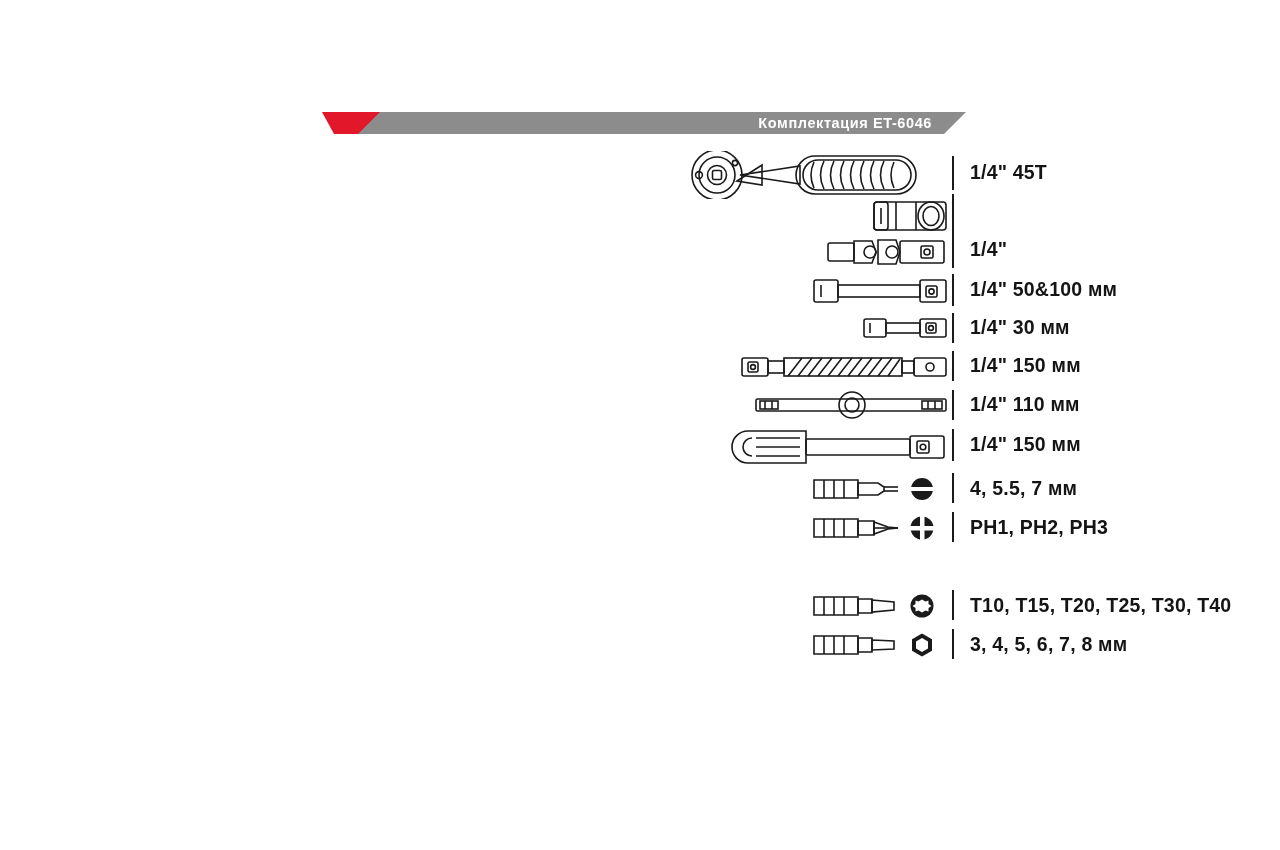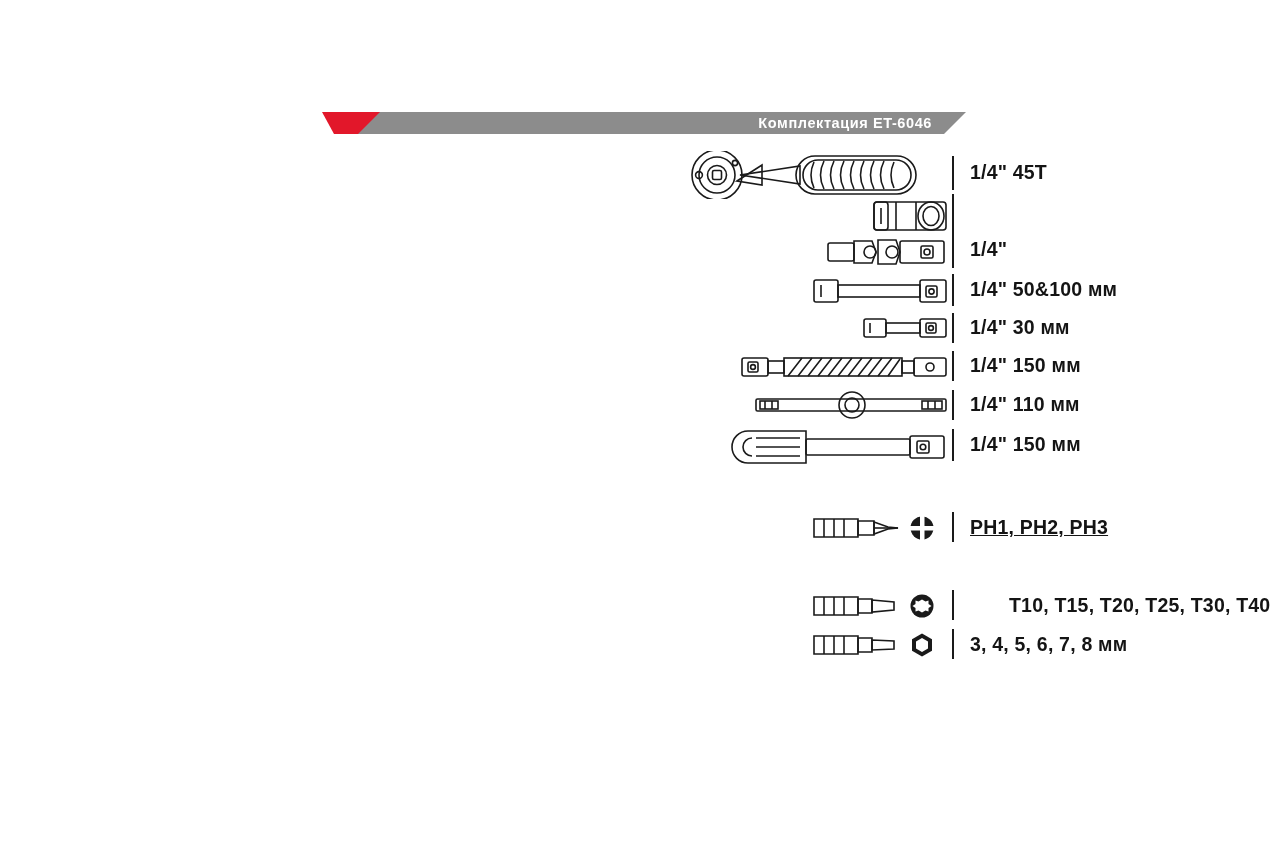--- a/index.html
+++ b/index.html
@@ -251,60 +251,79 @@
           <rect x="184" y="8" width="34" height="22" rx="2"></rect>
           <rect x="191" y="13" width="12" height="12" rx="1.5"></rect>
           <circle cx="197" cy="19" r="2.8"></circle>
         </g>
       </svg>
     </div>
     <div class="divider" style="top:3px; height:32px;"></div>
     <div class="label" style="top:6px;">1/4" 150 мм</div>
   </div>
 
+  <div class="row" style="top:472px; width:644px; height:34px;">
+    <div class="art" style="right:18px; top:2px;">
+      <svg width="136" height="30" viewBox="0 0 136 30">
+        <g fill="none" stroke="#1a1a1a" stroke-width="1.6">
+          <path d="M2 6 L46 6 L46 24 L2 24 Z"></path>
+          <line x1="12" y1="6" x2="12" y2="24"></line>
+          <line x1="22" y1="6" x2="22" y2="24"></line>
+          <line x1="32" y1="6" x2="32" y2="24"></line>
+          <path d="M46 9 L66 9 L72 13 L72 17 L66 21 L46 21 Z"></path>
+          <line x1="72" y1="13" x2="86" y2="13"></line>
+          <line x1="72" y1="17" x2="86" y2="17"></line>
+          <circle cx="110" cy="15" r="11" fill="#1a1a1a" stroke="none"></circle>
+          <rect x="97" y="13" width="26" height="4" fill="#ffffff" stroke="none"></rect>
+        </g>
+      </svg>
+    </div>
+    <div class="divider" style="top:1px; height:30px;"></div>
+    <div class="label" style="top:4px;">4, 5.5, 7 мм</div>
+  </div>
 
   <div class="row" style="top:511px; width:644px; height:34px;">
     <div class="art" style="right:18px; top:2px;">
       <svg width="136" height="30" viewBox="0 0 136 30">
         <g fill="none" stroke="#1a1a1a" stroke-width="1.6">
           <path d="M2 6 L46 6 L46 24 L2 24 Z"></path>
           <line x1="12" y1="6" x2="12" y2="24"></line>
           <line x1="22" y1="6" x2="22" y2="24"></line>
           <line x1="32" y1="6" x2="32" y2="24"></line>
           <path d="M46 8 L62 8 L62 22 L46 22 Z"></path>
           <path d="M62 9 L76 14 L86 15 L76 16 L62 21 Z"></path>
           <line x1="62" y1="15" x2="86" y2="15"></line>
           <circle cx="110" cy="15" r="11.5" fill="#1a1a1a" stroke="none"></circle>
           <rect x="108" y="3" width="4.5" height="24" fill="#ffffff" stroke="none"></rect>
           <rect x="98" y="13" width="24" height="4.5" fill="#ffffff" stroke="none"></rect>
         </g>
       </svg>
     </div>
     <div class="divider" style="top:1px; height:30px;"></div>
-    <div class="label" style="top:4px;text-decoration:underline;">PH1, PH2, PH3</div>
+    <div class="label" style="top:4px;">PH1, PH2, PH3</div>
   </div>
 
 
   <div class="row" style="top:589px; width:644px; height:34px;">
     <div class="art" style="right:18px; top:2px;">
       <svg width="136" height="30" viewBox="0 0 136 30">
         <g fill="none" stroke="#1a1a1a" stroke-width="1.6">
           <path d="M2 6 L46 6 L46 24 L2 24 Z"></path>
           <line x1="12" y1="6" x2="12" y2="24"></line>
           <line x1="22" y1="6" x2="22" y2="24"></line>
           <line x1="32" y1="6" x2="32" y2="24"></line>
           <path d="M46 8 L60 8 L60 22 L46 22 Z"></path>
           <path d="M60 9 L82 11 L82 19 L60 21 Z"></path>
           <circle cx="110" cy="15" r="11.5" fill="#1a1a1a" stroke="none"></circle>
           <path d="M110 8.5 L113.5 10.5 L116.5 9.5 L116.5 13 L119.5 15 L116.5 17 L116.5 20.5 L113.5 19.5 L110 21.5 L106.5 19.5 L103.5 20.5 L103.5 17 L100.5 15 L103.5 13 L103.5 9.5 L106.5 10.5 Z" fill="#ffffff" stroke="none"></path>
         </g>
       </svg>
     </div>
     <div class="divider" style="top:1px; height:30px;"></div>
-    <div class="label" style="top:4px;margin-left:39px;">T10, T15, T20, T25, T30, T40</div>
+    <div class="label" style="top:4px;">T10, T15, T20, T25, T30, T40</div>
   </div>
 
   <div class="row" style="top:628px; width:644px; height:34px;">
     <div class="art" style="right:18px; top:2px;">
       <svg width="136" height="30" viewBox="0 0 136 30">
         <g fill="none" stroke="#1a1a1a" stroke-width="1.6">
           <path d="M2 6 L46 6 L46 24 L2 24 Z"></path>
           <line x1="12" y1="6" x2="12" y2="24"></line>
           <line x1="22" y1="6" x2="22" y2="24"></line>
           <line x1="32" y1="6" x2="32" y2="24"></line>

